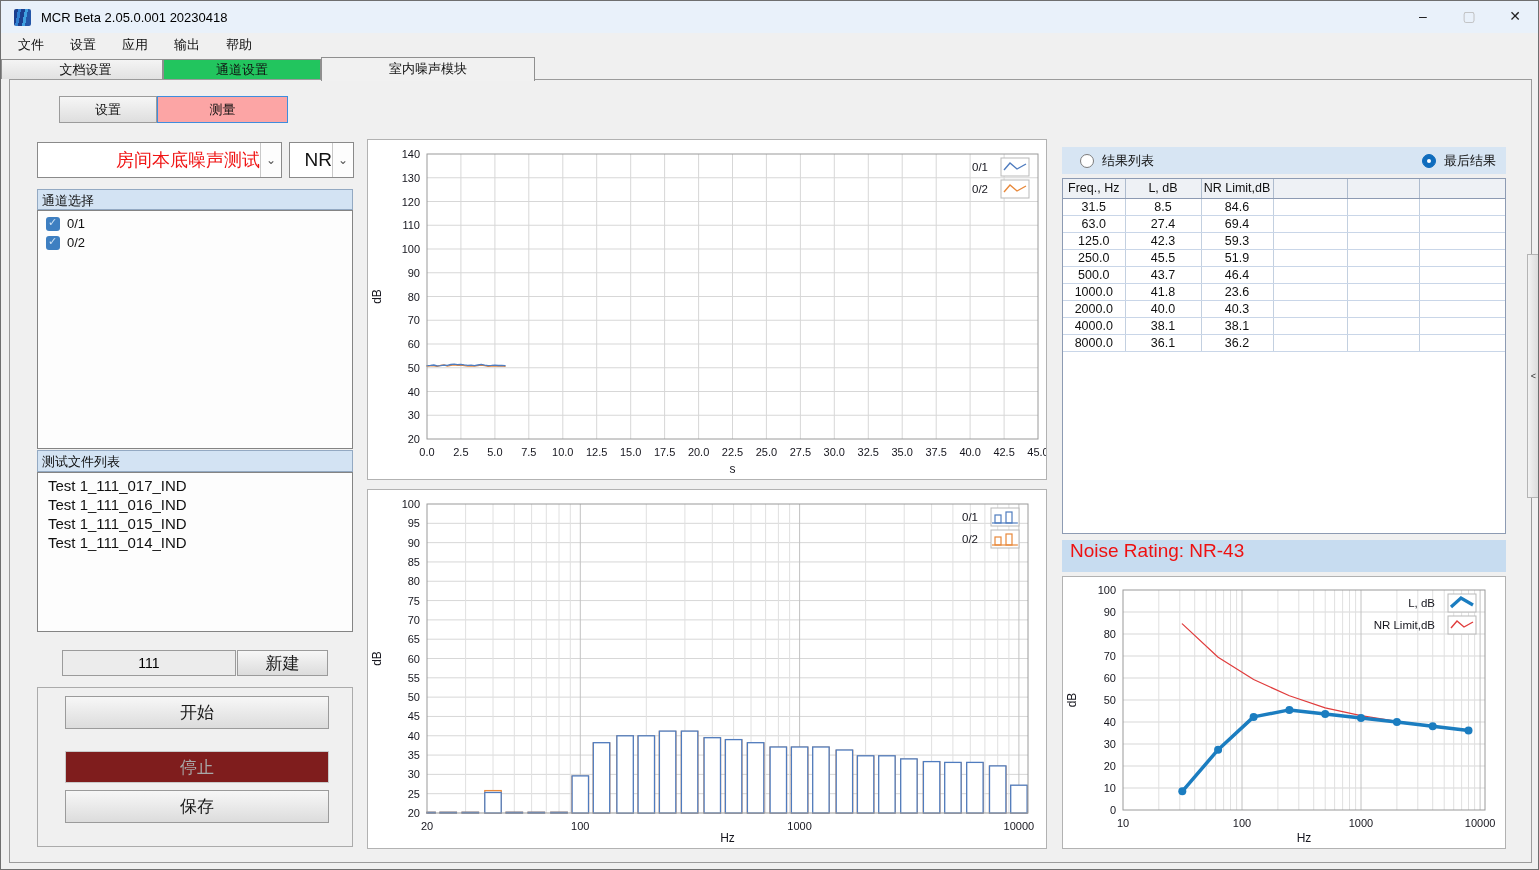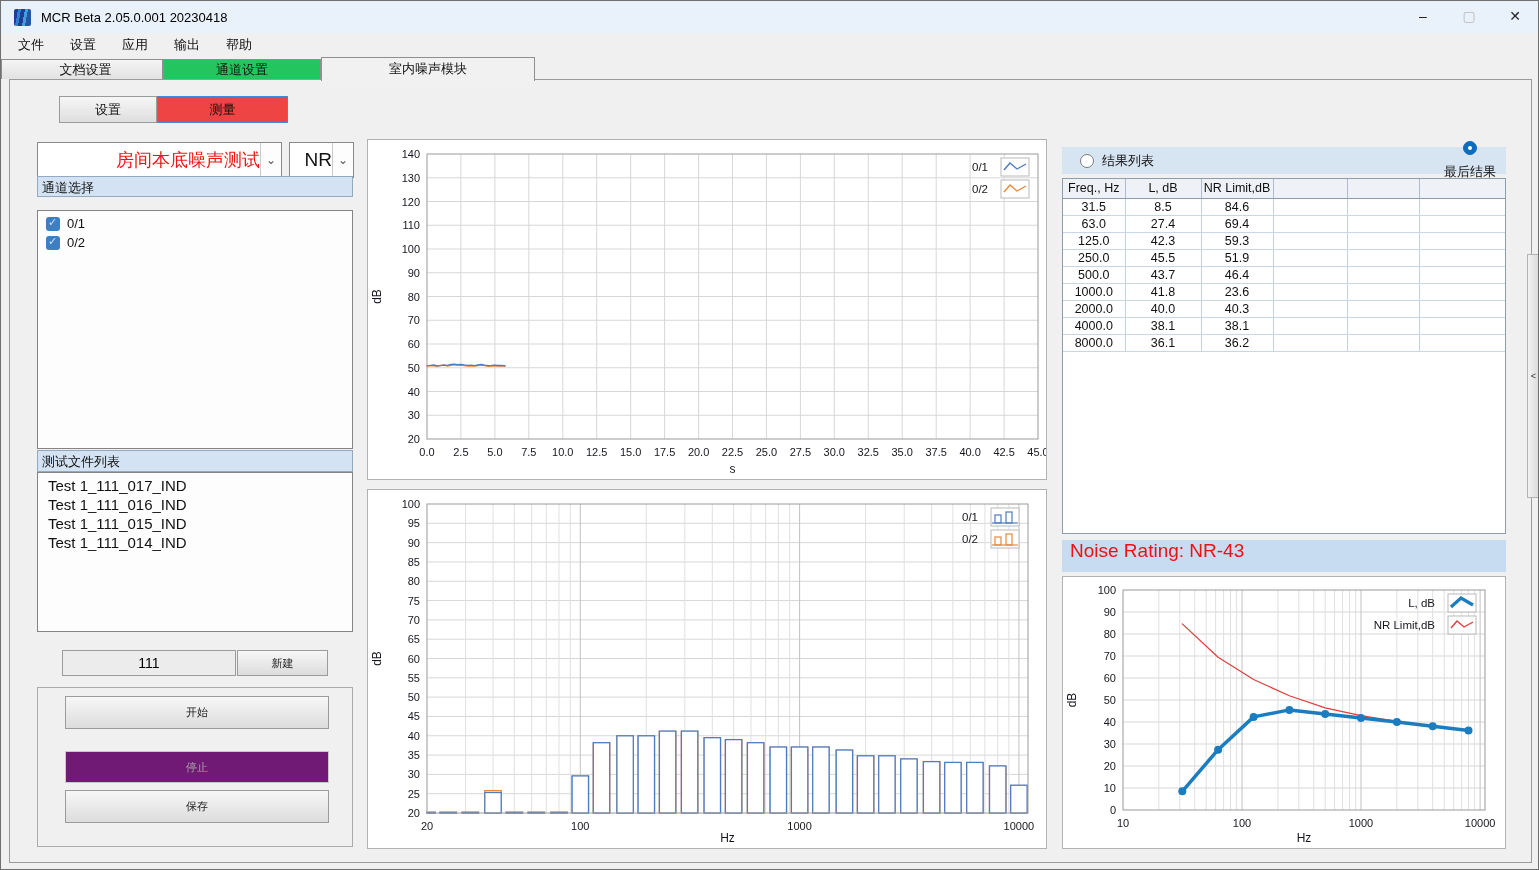--- a/index.html
+++ b/index.html
@@ -31,71 +31,71 @@
   .tab.active { top:1px; height:24px; line-height:22px; background:#f1f1f1; z-index:6; }
   .tab:nth-child(3){ left:320px; width:214px; }
 
   
   .main-panel { position:absolute; left:8px; top:78px; width:1523px; height:784px;
                 border:1px solid #9b9b9b; background:#f0f0f0; z-index:2; }
 
   .subtab { position:absolute; top:16px; height:27px; text-align:center; line-height:25px;
             border:1px solid #9b9b9b; background:linear-gradient(#f6f6f6,#dedede); font-size:13px; }
   .subtab.settings { left:49px; width:98px; }
-  .subtab.active { background:#ef4444; border:1px solid #3e8ddd; }
+  .subtab.active { background:#fca5a5; border:1px solid #3e8ddd; }
   .subtab.measure { left:147px; width:131px; }
 
   
   .combo { position:absolute; top:62px; height:36px; background:#fff; border:1px solid #8a8a8a;
            display:flex; align-items:center; }
   .combo-test { left:27px; width:245px; }
   .combo-rating { left:279px; width:65px; }
   .combo-value { flex:1; text-align:right; font-size:18px; }
   .combo-test .combo-value { color:#f01515; font-family:"Liberation Serif","DejaVu Serif",serif; }
   .combo-rating .combo-value { font-size:19px; }
   .combo-arrow { width:21px; align-self:stretch; border-left:1px solid #c9c9c9; color:#555;
                  display:flex; align-items:center; justify-content:center; font-size:12px; background:#fdfdfd; }
 
   .sect-header { position:absolute; left:27px; width:316px; background:#d3e3f3;
                  border:1px solid #93a9c2; font-size:13px; padding:2px 4px; }
-  .hdr-channels { top:96px; height:21px; }
+  .hdr-channels { top:109px; height:21px; }
   .hdr-files { top:370px; height:22px; }
   .listbox { position:absolute; left:27px; width:316px; background:#fdfdfd; border:1px solid #848484;
              overflow:hidden; padding:3px 0; }
   .box-channels { top:130px; height:239px; }
   .box-files { top:392px; height:160px; }
   .chan-item { display:flex; align-items:center; gap:7px; padding:2px 8px; font-size:13px; }
   .checkbox { width:14px; height:14px; border-radius:3px; background:#3e7fc1; position:relative; display:inline-block; }
   .checkbox.on::after { content:"✓"; position:absolute; left:2px; top:-1px; color:#cfe3f5; font-size:11px; }
   .file-item { padding:1px 10px; font-size:15px; white-space:nowrap; }
 
   .name-input { position:absolute; left:52px; top:570px; width:174px; height:26px; text-align:center;
                 background:#ececec; border:1px solid #9b9b9b; font-size:14px; font-family:inherit; }
-  .btn { border:1px solid #9b9b9b; background:linear-gradient(#f7f7f7,#dcdcdc); font-size:11px;
+  .btn { border:1px solid #9b9b9b; background:linear-gradient(#f7f7f7,#dcdcdc); font-size:17px;
          font-family:Liberation Mono, monospace; color:#1a1a1a; }
-  .btn:disabled,.btn.disabled { color:#a8a8a8; background:#701a75; border-color:#c9c9c9; }
+  .btn:disabled,.btn.disabled { color:#a8a8a8; background:#7f1d1d; border-color:#c9c9c9; }
   .btn-new { position:absolute; left:227px; top:570px; width:91px; height:26px; }
   .ctrl-group { position:absolute; left:27px; top:607px; width:316px; height:160px; border:1px solid #ababab; }
   .ctrl-group .btn { position:absolute; left:27px; width:264px; }
   .btn-start { top:8px; height:33px; }
   .btn-stop { top:63px; height:32px; }
   .btn-save { top:102px; height:33px; }
 
   
   .chart-panel { position:absolute; background:#fff; border:1px solid #b2b2b2; }
   .cp-time { left:357px; top:59px; width:680px; height:341px; }
   .cp-spec { left:357px; top:409px; width:680px; height:360px; }
   .cp-nr { left:1052px; top:496px; width:444px; height:273px; }
 
   
   .radio-bar { position:absolute; left:1052px; top:67px; width:444px; height:27px; background:#d7e5f3;
                display:flex; align-items:center; font-size:13px; }
   .radio-opt { display:flex; align-items:center; gap:8px; }
   .radio-opt.first { margin-left:18px; }
-  .radio-opt.last { margin-left:auto; margin-right:10px;flex-direction:column; }
+  .radio-opt.last { margin-left:auto; margin-right:10px; }
   .radio { width:14px; height:14px; border-radius:50%; border:1px solid #7c7c7c; background:#fff; position:relative; }
   .radio.on { border-color:#0f6cbd; background:#0f6cbd; }
   .radio.on::after { content:""; position:absolute; left:4px; top:4px; width:4px; height:4px;
                      border-radius:50%; background:#fff; }
 
   .table-wrap { position:absolute; left:1052px; top:98px; width:444px; height:356px; background:#fff;
                 border:1px solid #8d9bb3; overflow:hidden; }
   table.results { border-collapse:collapse; width:100%; table-layout:fixed; font-size:12.5px; }
   table.results th { background:#eef1f5; font-weight:normal; border-right:1px solid #aebcce;
                      border-bottom:1px solid #8d9bb3; height:19px; }

